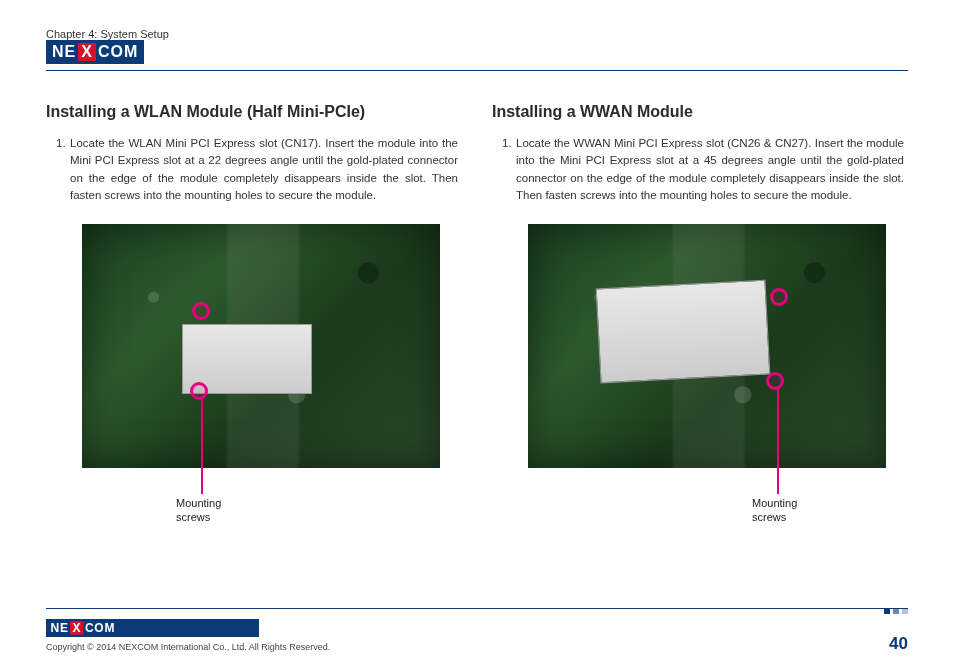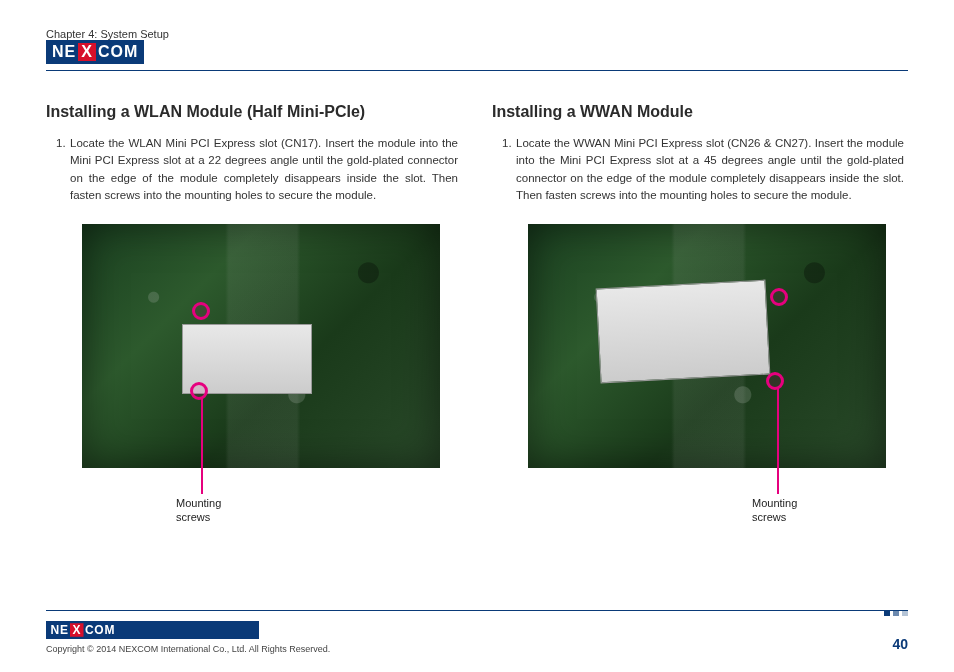--- a/index.html
+++ b/index.html
@@ -158,21 +158,21 @@
     font-size: 9px;
     color: #444;
   }
   .footer-logo {
     transform: scale(0.75);
     transform-origin: left center;
     margin-bottom: 2px;
   }
   .page-num {
     font-weight: bold;
-    font-size: 14px;
+    font-size: 17px;
     color: #0a3a78;
     margin-left: 12px;
   }
   .footer-right {
     text-align: right;
     padding-top: 18px;
   }
 </style>
 </head>
 <body>

